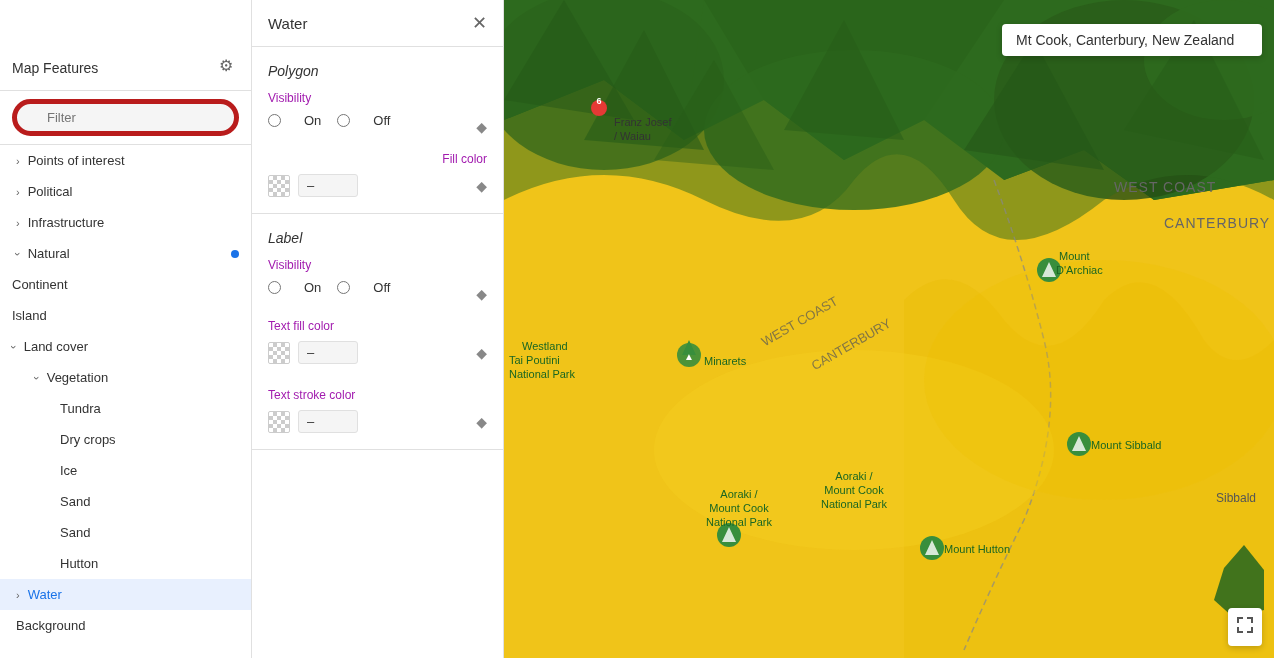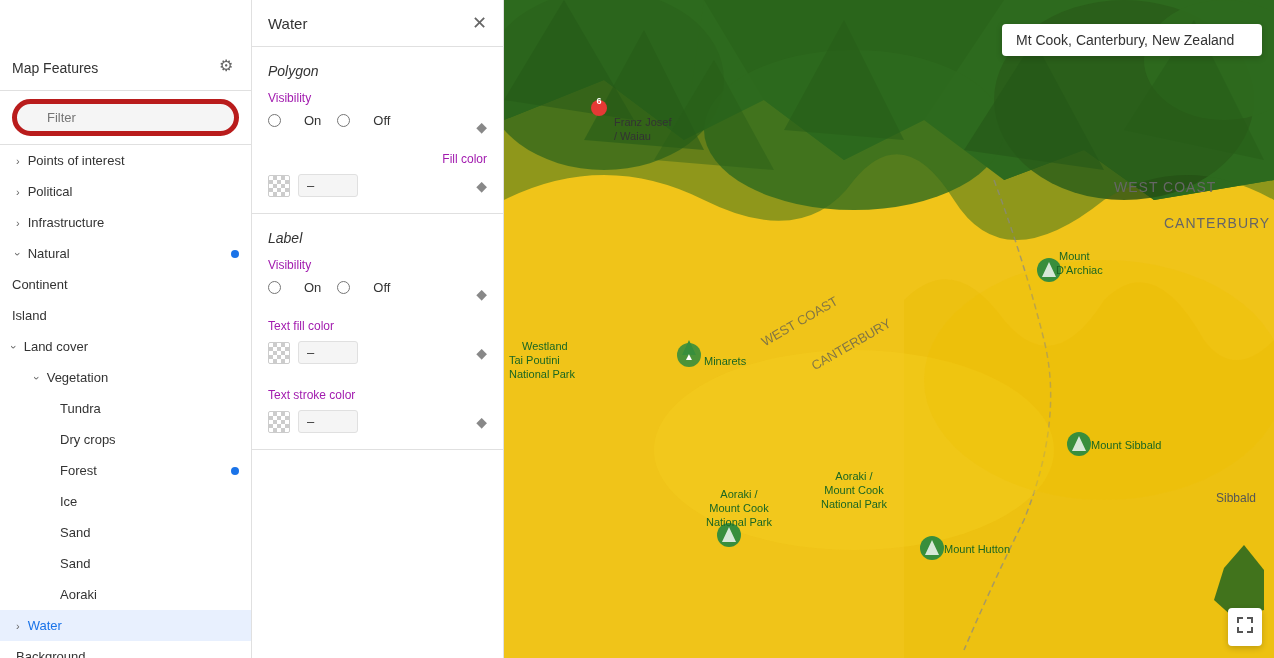--- a/index.html
+++ b/index.html
@@ -283,34 +283,30 @@
     <span class="chevron" style="transform:rotate(90deg);display:inline-block;">›</span>
     <span>Vegetation</span>
   </div>
   <div class="nav-item indent-3">
     <span>Tundra</span>
   </div>
   <div class="nav-item indent-3">
     <span>Dry crops</span>
   </div>
   <div class="nav-item indent-3">
-    <span>Forest</span>
-    <span class="dot"></span>
-  </div>
-  <div class="nav-item indent-3">
     <span>Ice</span>
   </div>
   <div class="nav-item indent-3">
     <span>Sand</span>
   </div>
   <div class="nav-item indent-3">
     <span>Sand</span>
   </div>
   <div class="nav-item indent-3">
-    <span>Aoraki</span>
+    <span>Hutton</span>
   </div>
   <div class="nav-item active-item">
     <span class="chevron">›</span>
     <span>Water</span>
   </div>
   <div class="nav-item">
     <span>Background</span>
   </div>
 </div>
 

